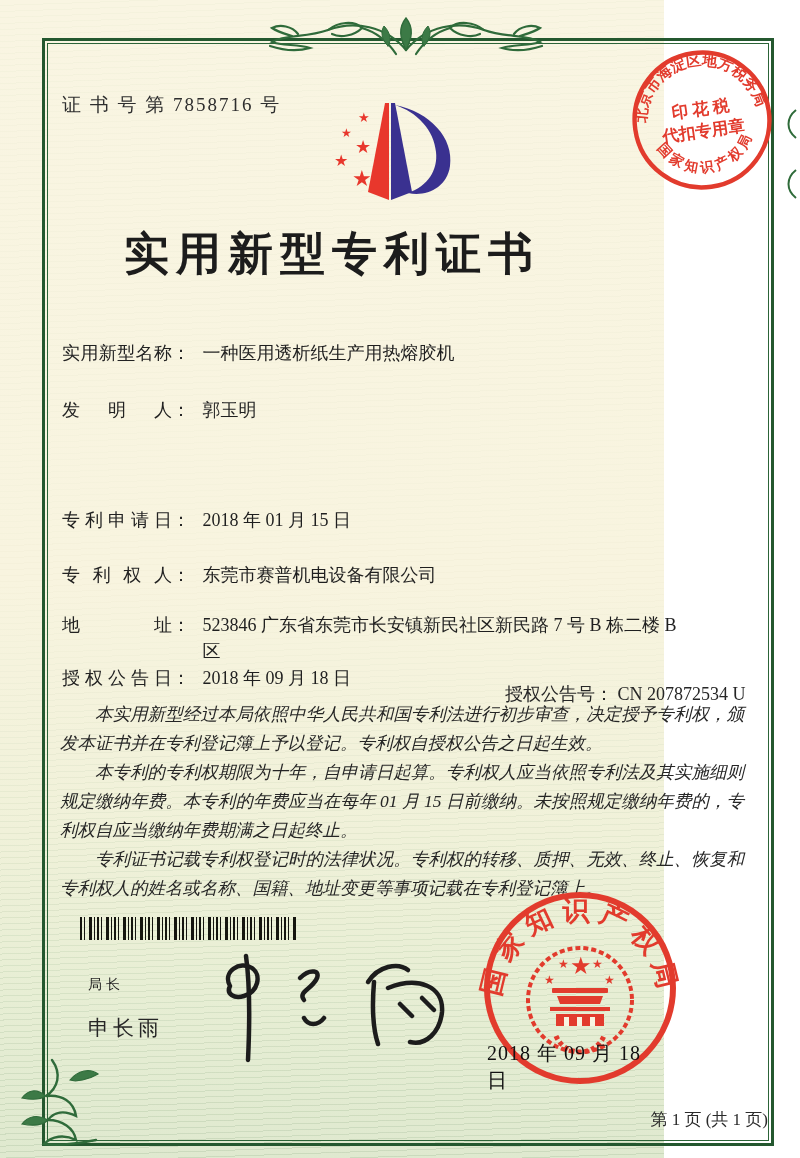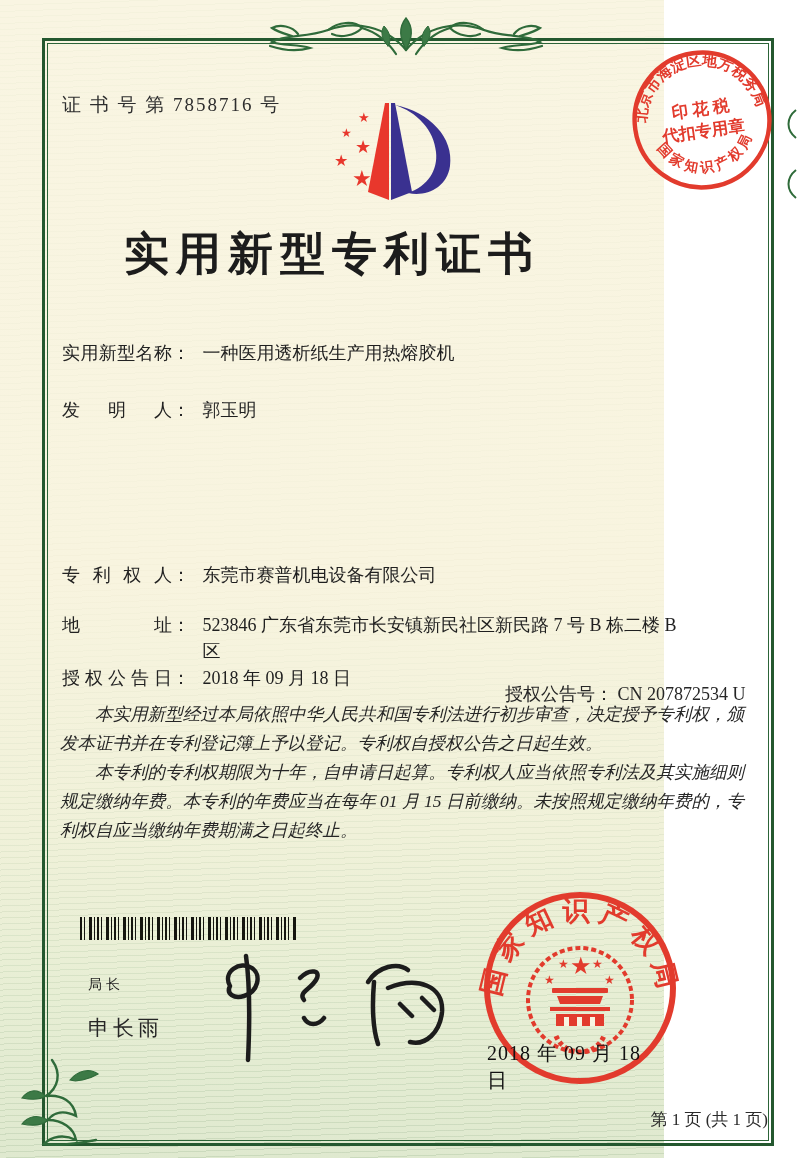--- a/index.html
+++ b/index.html
@@ -114,40 +114,45 @@
   <div class="abs title">实用新型专利证书</div>
 
   <div class="abs field-row" style="top:340px">
     <span class="flabel">实用新型名称</span><span class="fcolon">：</span>
     <span class="fvalue">一种医用透析纸生产用热熔胶机</span>
   </div>
   <div class="abs field-row" style="top:397px">
     <span class="flabel">发明人</span><span class="fcolon">：</span>
     <span class="fvalue">郭玉明</span>
   </div>
+  <div class="abs field-row" style="top:507px">
+    <span class="flabel">专利申请日</span><span class="fcolon">：</span>
+    <span class="fvalue">2018 年 01 月 15 日</span>
+  </div>
   <div class="abs field-row" style="top:562px">
     <span class="flabel">专利权人</span><span class="fcolon">：</span>
     <span class="fvalue">东莞市赛普机电设备有限公司</span>
   </div>
   <div class="abs field-row" style="top:612px">
     <span class="flabel">地址</span><span class="fcolon">：</span>
     <span class="fvalue"><span>523846 广东省东莞市长安镇新民社区新民路 7 号 B 栋二楼 B</span><span class="l2">区</span></span>
   </div>
   <div class="abs field-row" style="top:665px">
     <span class="flabel">授权公告日</span><span class="fcolon">：</span>
     <span class="fvalue">2018 年 09 月 18 日</span>
     <span class="grant-right">
       <span>授权公告号</span><span>：</span>
       <span>CN 207872534 U</span>
     </span>
   </div>
 
   <div class="abs paras">
     <p>本实用新型经过本局依照中华人民共和国专利法进行初步审查，决定授予专利权，颁发本证书并在专利登记簿上予以登记。专利权自授权公告之日起生效。</p>
     <p>本专利的专利权期限为十年，自申请日起算。专利权人应当依照专利法及其实施细则规定缴纳年费。本专利的年费应当在每年 01 月 15 日前缴纳。未按照规定缴纳年费的，专利权自应当缴纳年费期满之日起终止。</p>
+    <p>专利证书记载专利权登记时的法律状况。专利权的转移、质押、无效、终止、恢复和专利权人的姓名或名称、国籍、地址变更等事项记载在专利登记簿上。</p>
   </div>
 
   <div class="abs barcode"></div>
 
   <div class="abs sign-title">局长</div>
   <div class="abs sign-name">申长雨</div>
 
   <svg class="abs" style="left:192px;top:948px" width="290" height="125" viewBox="0 0 290 125">
     <g stroke="#1c1c1c" fill="none" stroke-width="4.5" stroke-linecap="round" stroke-linejoin="round">
 

